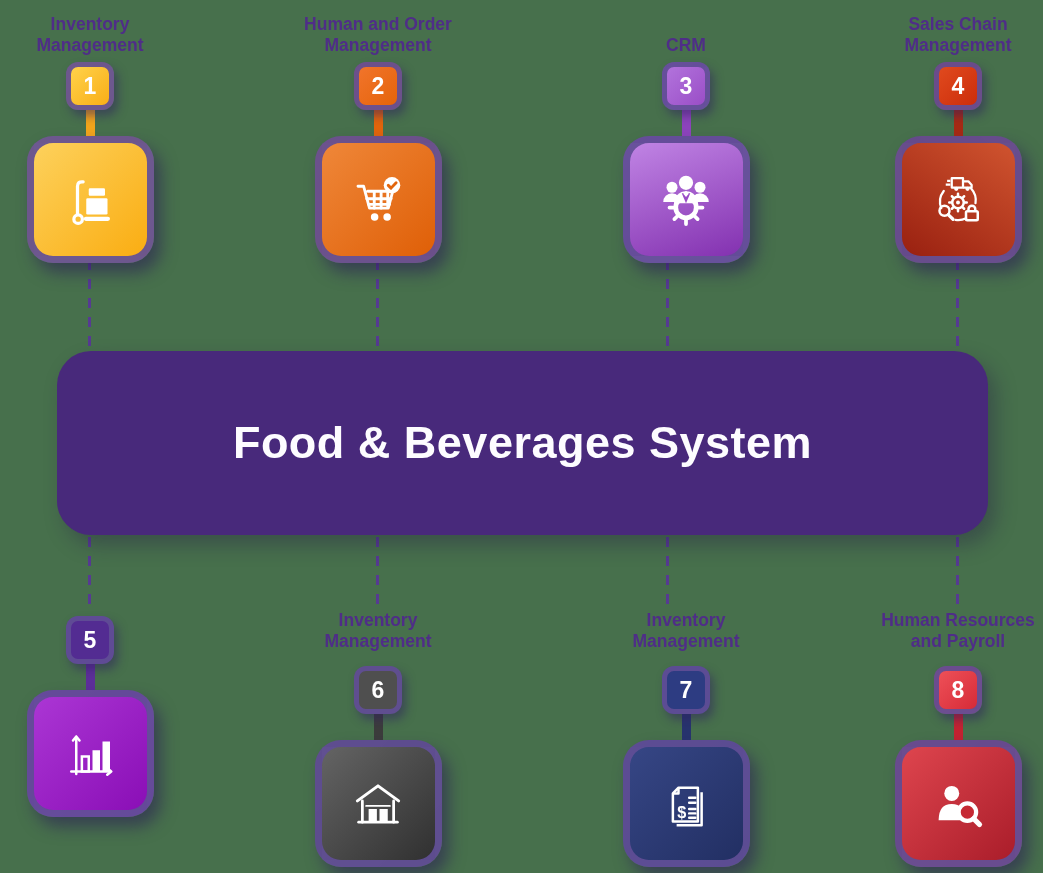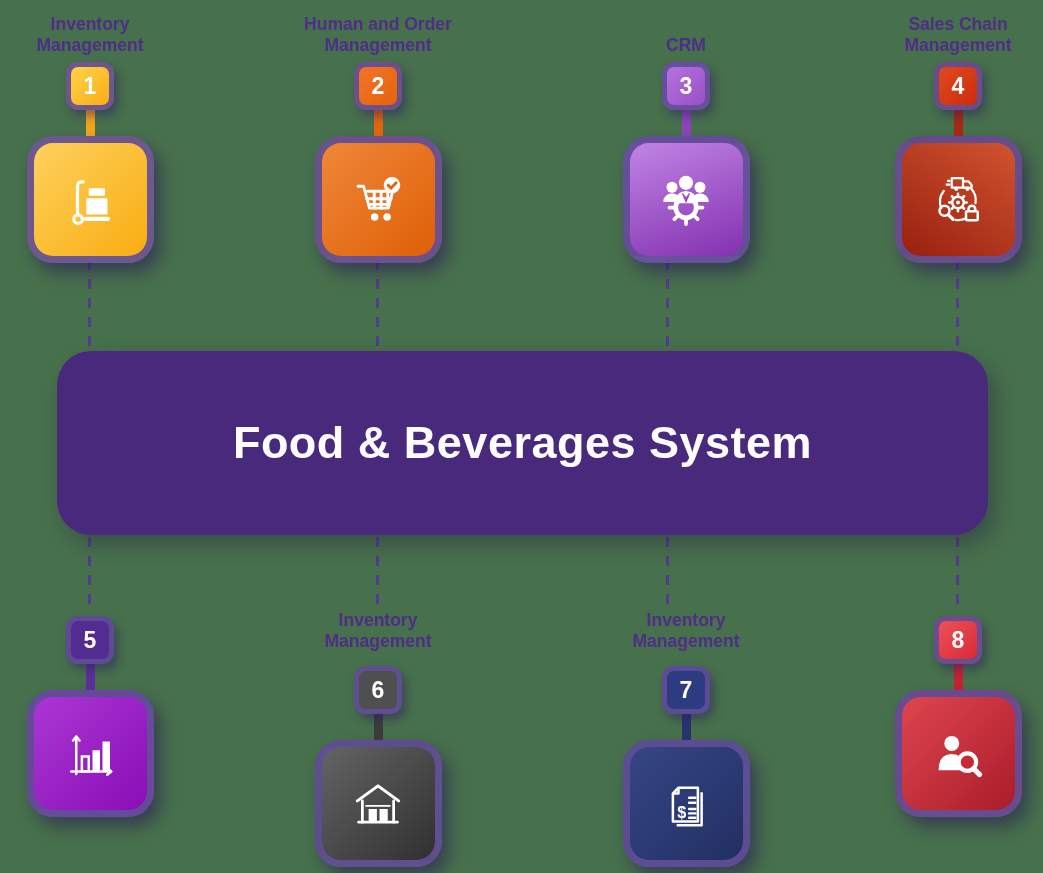--- a/index.html
+++ b/index.html
@@ -292,20 +292,24 @@
         <g stroke="#fff" stroke-width="1.9" stroke-linecap="round">
           <path d="M26.5 19 h5 M26.5 23 h5"></path>
           <path d="M26.5 28 h5 M26.5 31.5 h5 M26.5 35 h5"></path>
         </g>
         <text x="17" y="35" font-family="Liberation Sans, sans-serif" font-size="13" font-weight="bold" fill="#fff">$</text>
       </svg>
     </div>
   </div>
 
   <div class="module m8 row-bottom c4">
+    <div class="module-title">
+      <span class="line1">Human Resources</span>
+      <span class="line2">and Payroll</span>
+    </div>
     <div class="badge">
       <span>8</span>
     </div>
     <div class="stem"></div>
     <div class="tile">
       <svg viewBox="0 0 48 48">
         <g fill="#fff">
           <circle cx="19" cy="15.5" r="6"></circle>
           <path d="M8.5 37 q0 -13 10.5 -13 q10.5 0 10.5 13 z"></path>
         </g>

